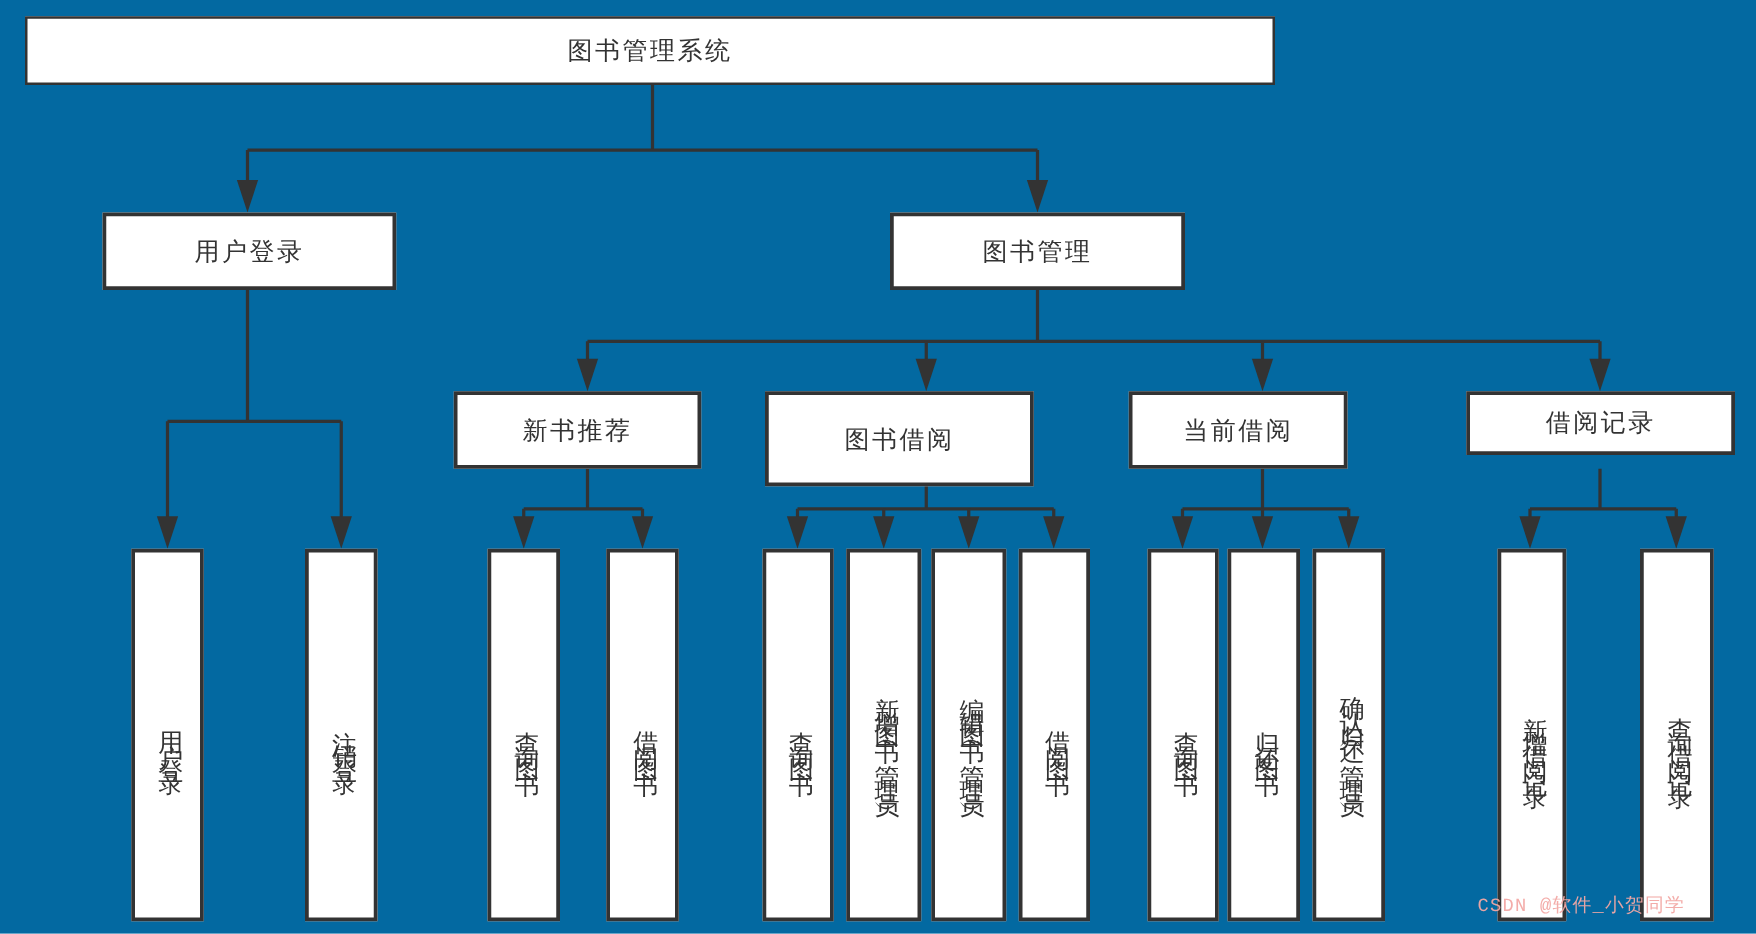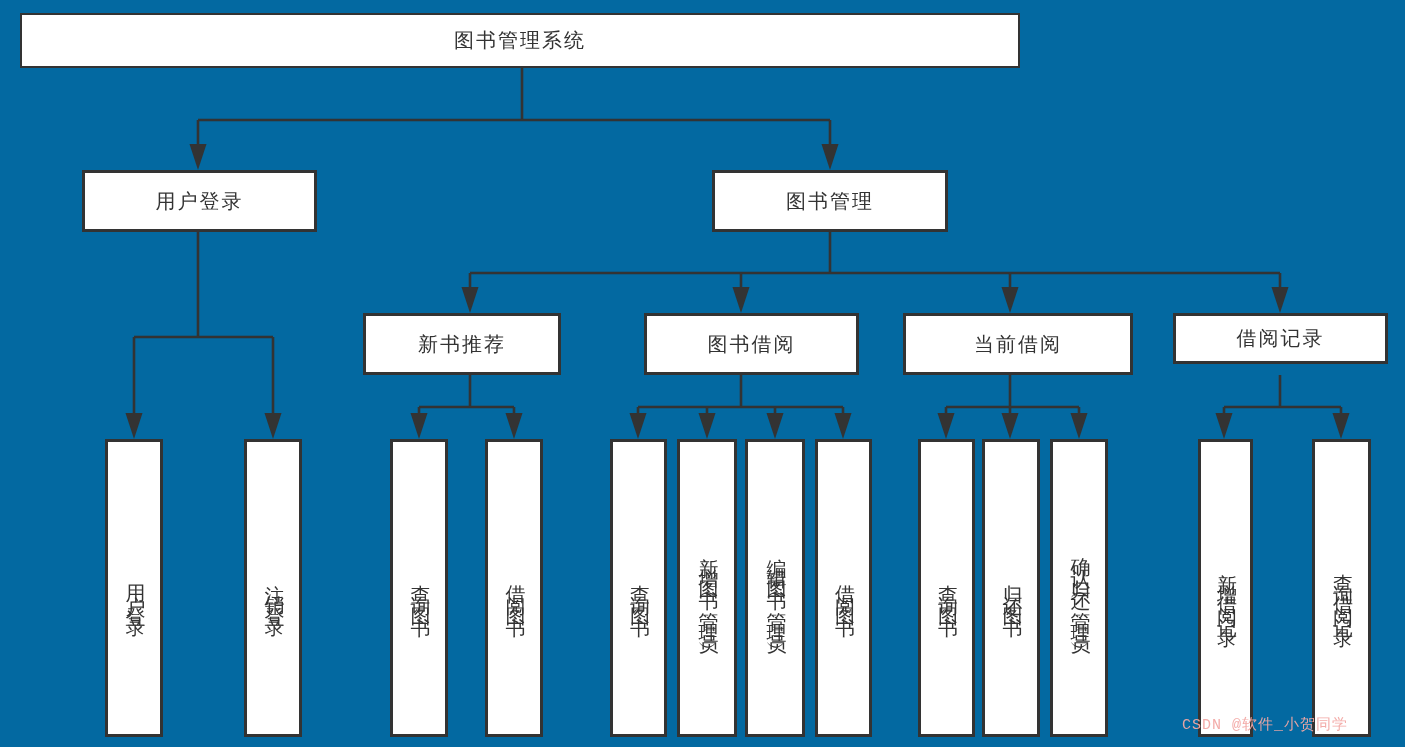--- a/index.html
+++ b/index.html
@@ -151,22 +151,22 @@
       <polygon points="1332.5,413 1349.5,413 1341,439"></polygon>
     </g>
   </svg>
 
   <div class="node h root" style="left:20px;top:13px;width:1000px;height:55px">图书管理系统</div>
 
   <div class="node h" style="left:82px;top:170px;width:235px;height:62px">用户登录</div>
   <div class="node h" style="left:712px;top:170px;width:236px;height:62px">图书管理</div>
 
   <div class="node h" style="left:363px;top:313px;width:198px;height:62px">新书推荐</div>
-  <div class="node h" style="left:644px;top:313px;width:215px;height:62px">图书借阅</div>
-  <div class="node h" style="left:903px;top:313px;width:230px;height:62px">当前借阅</div>
+  <div class="node h" style="left:612px;top:313px;width:215px;height:76px">图书借阅</div>
+  <div class="node h" style="left:903px;top:313px;width:175px;height:62px">当前借阅</div>
   <div class="node h" style="left:1173px;top:313px;width:215px;height:51px">借阅记录</div>
 
   <div class="node v" style="left:105px;top:439px;width:58px;height:298px">用户登录</div>
   <div class="node v" style="left:244px;top:439px;width:58px;height:298px">注销登录</div>
 
   <div class="node v" style="left:390px;top:439px;width:58px;height:298px">查询图书</div>
   <div class="node v" style="left:485px;top:439px;width:58px;height:298px">借阅图书</div>
 
   <div class="node v" style="left:610px;top:439px;width:57px;height:298px">查询图书</div>
   <div class="node v" style="left:677px;top:439px;width:60px;height:298px">新增图书（管理员）</div>

